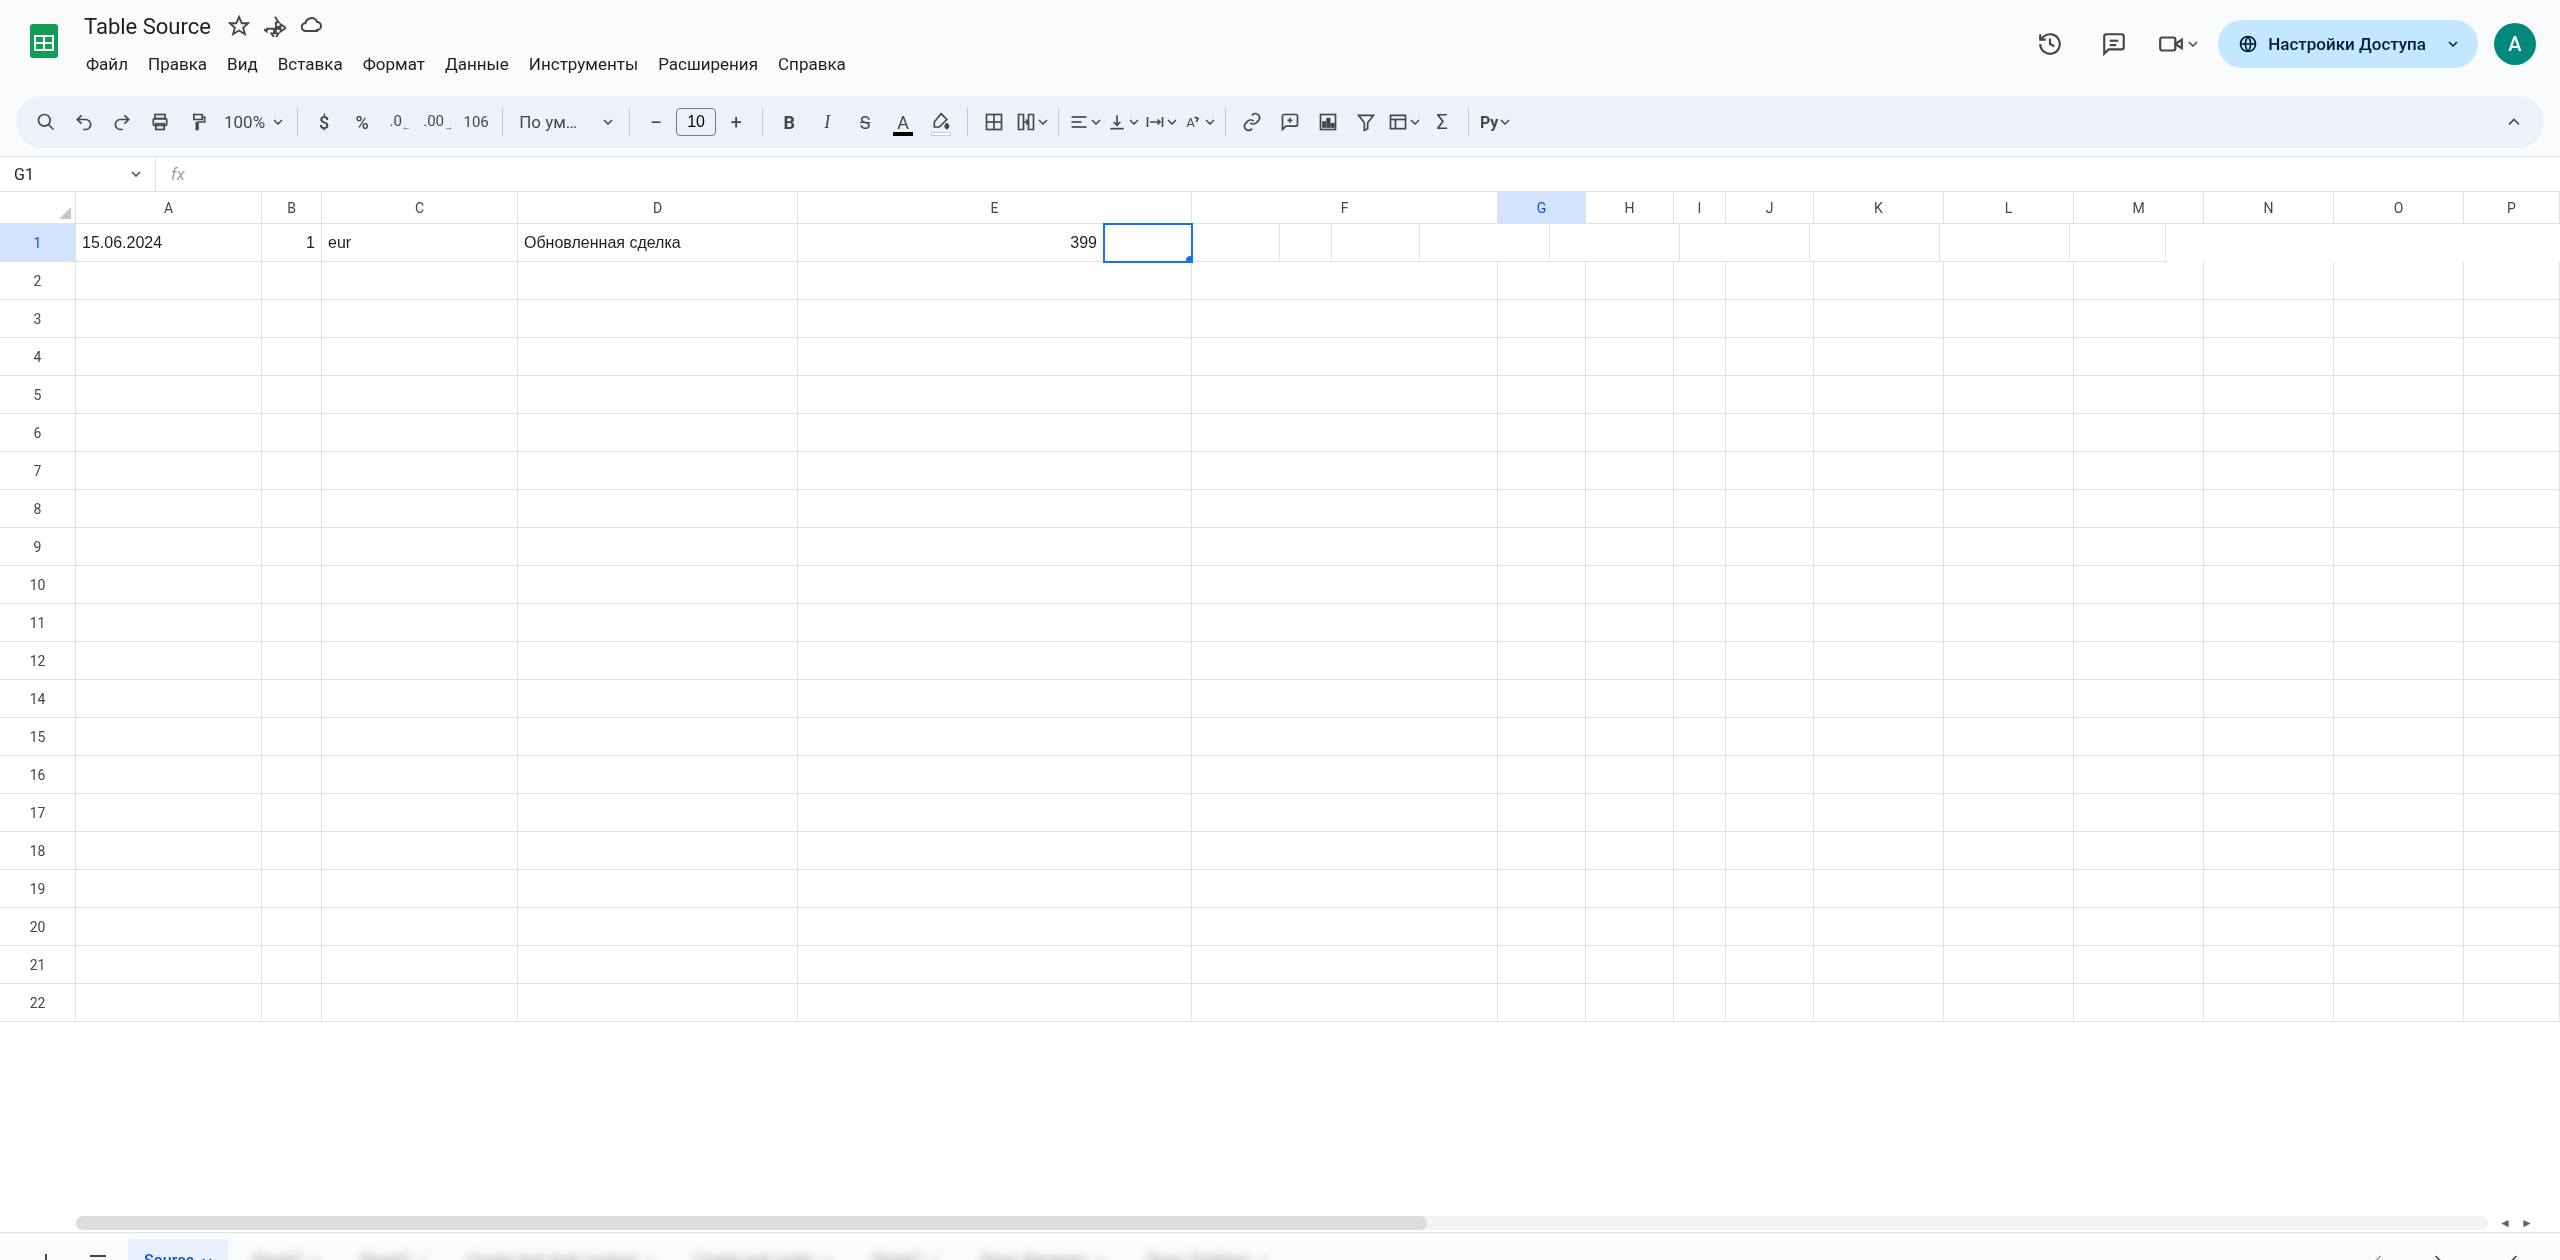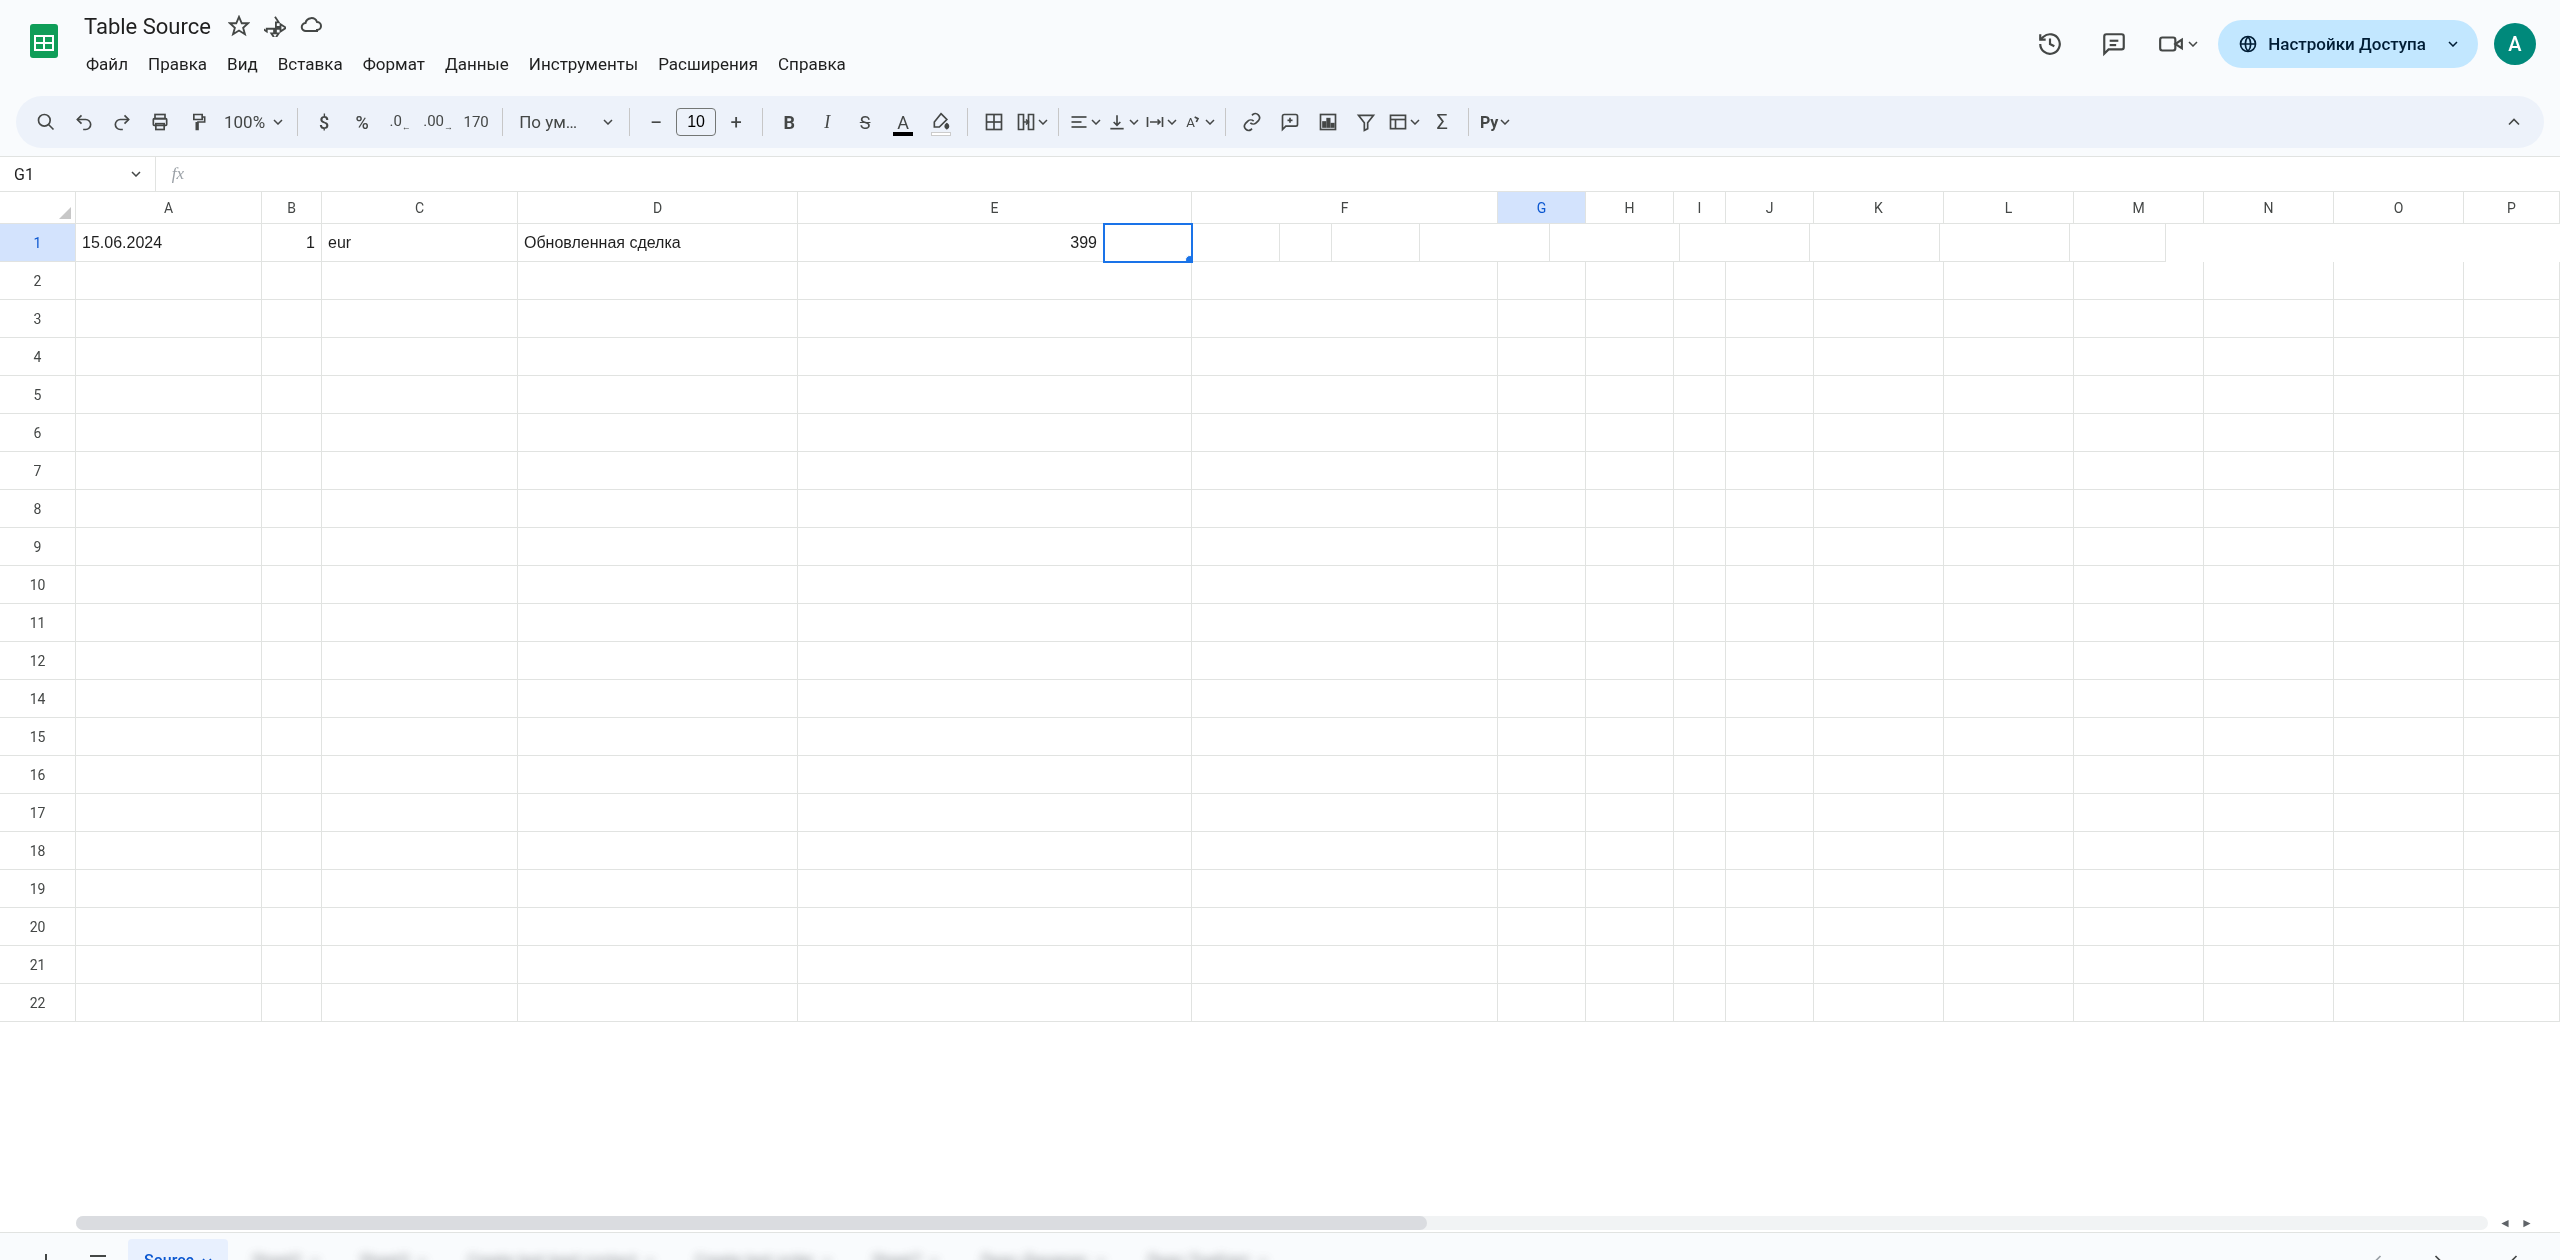--- a/index.html
+++ b/index.html
@@ -29,21 +29,21 @@
 .font-box { width: 110px; display: flex; align-items: center; justify-content: space-between; padding: 0 8px; }
 .fs-input { width: 40px; height: 28px; border: 1px solid #747775; border-radius: 4px; text-align: center; font-size: 16px; background: transparent; }
 .tb-dd { display: flex; align-items: center; }
 .tb-dd .caret { margin-left: 2px; }
 .color-under { position: absolute; bottom: 4px; width: 20px; height: 4px; }
 .toolbar-spacer { flex: 1; }
 
 
 .fxbar { display: flex; align-items: center; height: 36px; border-top: 1px solid #e1e3e1; border-bottom: 1px solid #e1e3e1; background: #fff; }
 .name-box { width: 156px; display: flex; align-items: center; justify-content: space-between; padding: 0 14px; font-size: 16px; color: #1f1f1f; border-right: 1px solid #e1e3e1; height: 100%; }
-.fx-icon { width: 44px; display: flex; align-items: center; justify-content: center; color: #9aa0a6; font-style: italic; font-size: 17px; font-family: Liberation Serif, serif; }
+.fx-icon { width: 44px; display: flex; align-items: center; justify-content: center; color: #9aa0a6; font-style: italic; font-size: 17px; }
 .fx-input { flex: 1; border: none; outline: none; font-size: 16px; height: 100%; background: transparent; }
 
 
 .grid-wrap { position: relative; background: #fff; height: 1040px; overflow: hidden; }
 .col-headers { display: flex; position: sticky; top: 0; }
 .corner { width: 76px; height: 32px; background: #fff; border-right: 1px solid #e1e3e1; border-bottom: 1px solid #e1e3e1; position: relative; }
 .corner::after { content: ""; position: absolute; right: 4px; bottom: 4px; width: 0; height: 0; border-style: solid; border-width: 0 0 12px 12px; border-color: transparent transparent #c7c7c7 transparent; }
 .col-h { height: 32px; background: #fff; border-right: 1px solid #e1e3e1; border-bottom: 1px solid #e1e3e1; display: flex; align-items: center; justify-content: center; font-size: 14px; color: #444746; }
 .col-h.sel { background: #d3e3fd; color: #0b57d0; }
 .rows { }
@@ -199,21 +199,21 @@
   </span>
   <span class="tb-sep"></span>
   <span class="tb-btn" style="font-size:18px;font-weight:500">$</span>
   <span class="tb-btn" style="font-size:18px;font-weight:500">%</span>
   <span class="tb-btn">
       <span style="font-size:15px">.0<sub style="font-size:9px">←</sub></span>
     </span>
   <span class="tb-btn">
       <span style="font-size:15px">.00<sub style="font-size:9px">→</sub></span>
     </span>
-  <span class="tb-btn" style="font-size:15px">170</span>
+  <span class="tb-btn" style="font-size:15px">106</span>
   <span class="tb-sep"></span>
   <span class="tb-btn font-box tb-dd">
     <span style="font-size:17px">По ум…</span>
     <svg class="caret-svg" viewBox="0 0 10 6">
         <path d="M1 1l4 4 4-4" stroke="#444746" stroke-width="1.5" fill="none"></path>
       </svg>
   </span>
   <span class="tb-sep"></span>
   <span class="tb-btn" style="font-size:22px">−</span>
   <input class="fs-input" value="10" style="">

